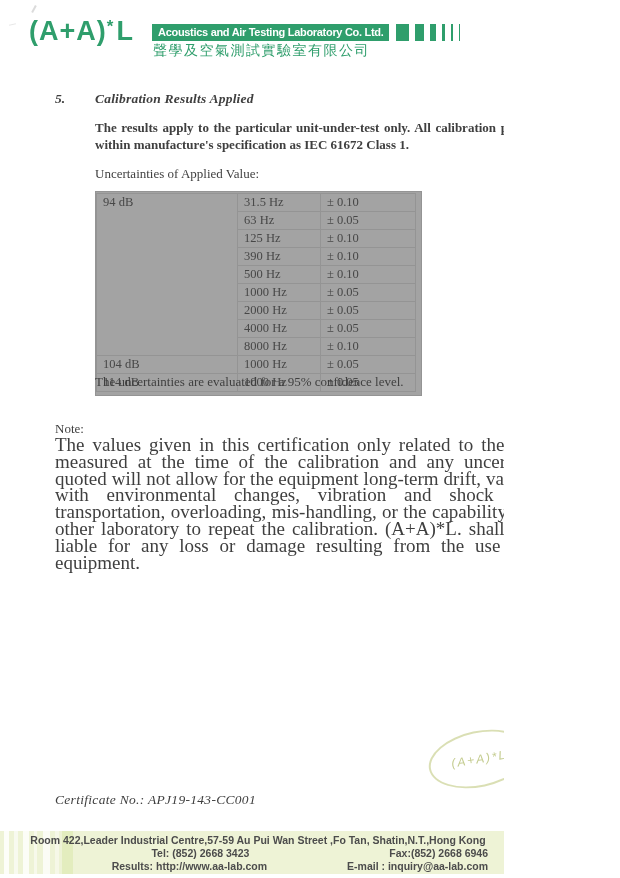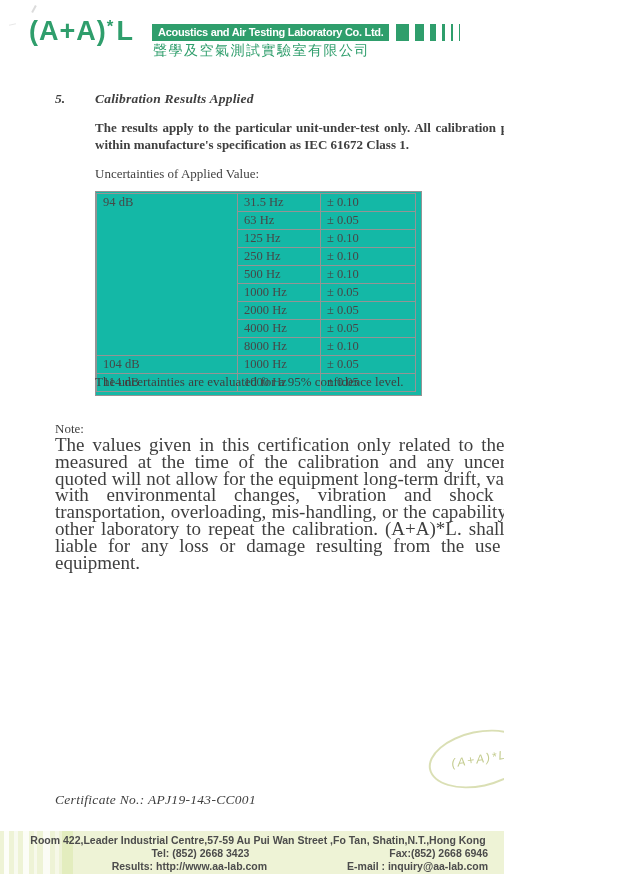--- a/index.html
+++ b/index.html
@@ -60,21 +60,21 @@
     font-size:13px;line-height:17px;text-align:justify;font-weight:bold;
   }
   .table-caption{
     position:absolute;left:95px;top:166px;font-size:13px;
   }
   
   .table-outer{
     position:absolute;left:95px;top:191px;
     border:1px solid #949494;
     padding:1px 5px 3px 0;
-    background:#14b8a6;
+    background:#a3a3a3;
   }
   table.unc{
     border-collapse:collapse;
     font-size:12.5px;color:#474747;
     width:320px;
   }
   table.unc td{
     border:1px solid #949494;
     height:13px;
     padding:1px 2px 1px 6px;
@@ -179,21 +179,21 @@
         </tr>
         <tr>
           <td class="col-freq">63 Hz</td>
           <td class="col-unc">± 0.05</td>
         </tr>
         <tr>
           <td class="col-freq">125 Hz</td>
           <td class="col-unc">± 0.10</td>
         </tr>
         <tr>
-          <td class="col-freq">250 Hz</td>
+          <td class="col-freq">390 Hz</td>
           <td class="col-unc">± 0.10</td>
         </tr>
         <tr>
           <td class="col-freq">500 Hz</td>
           <td class="col-unc">± 0.10</td>
         </tr>
         <tr>
           <td class="col-freq">1000 Hz</td>
           <td class="col-unc">± 0.05</td>
         </tr>

